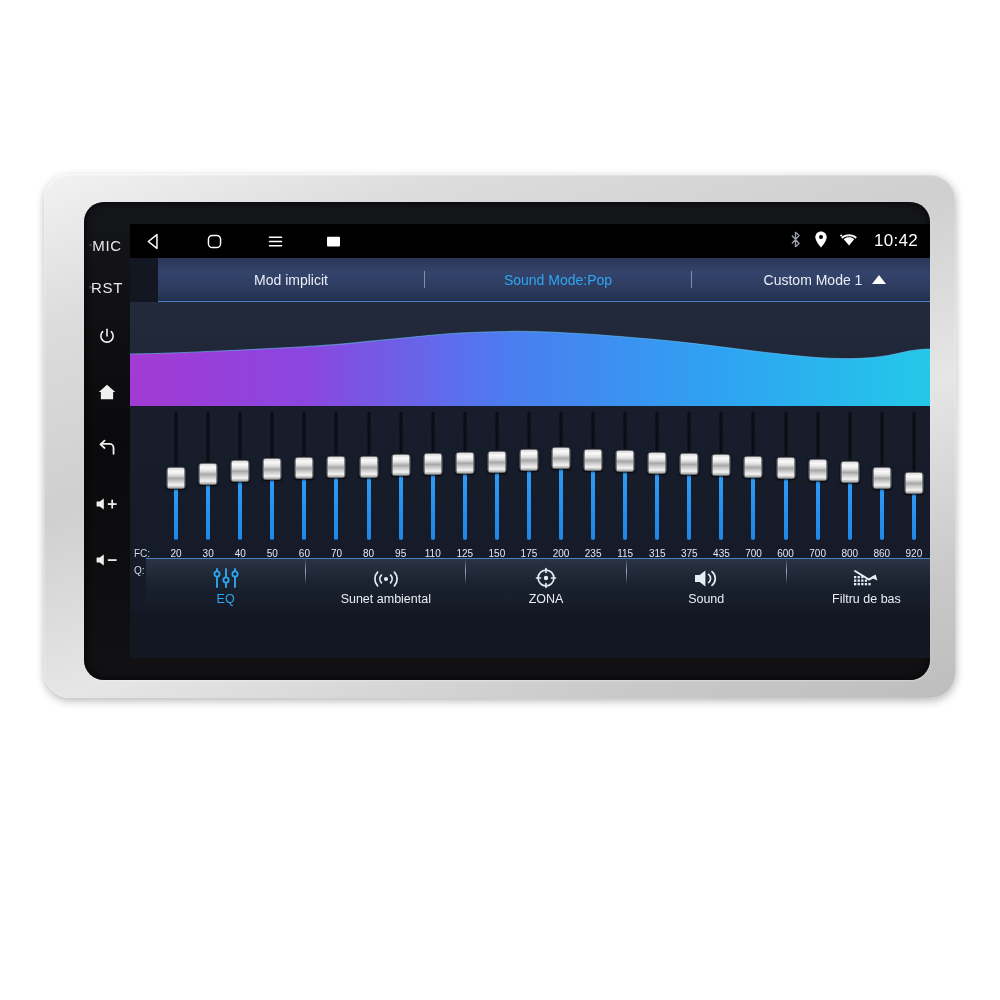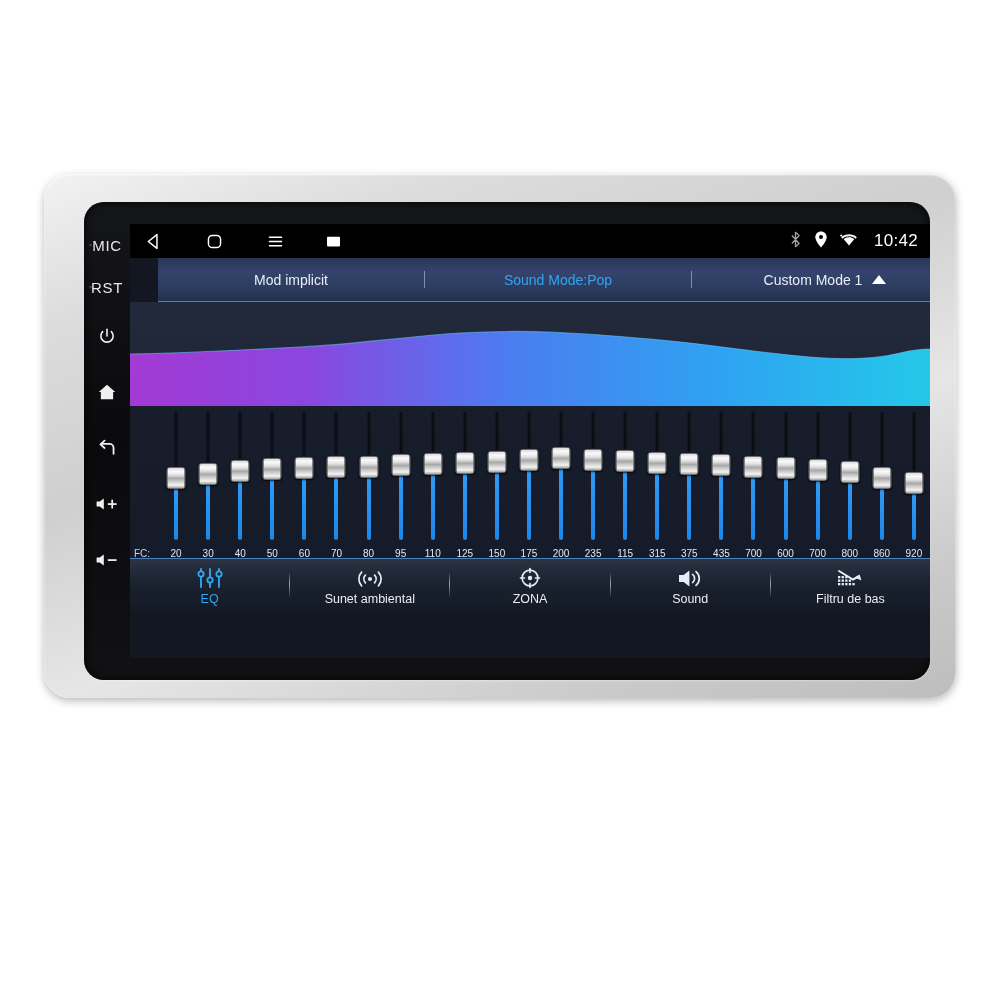--- a/index.html
+++ b/index.html
@@ -162,24 +162,24 @@
   .fcq-row { position: absolute; left: 30px; width: 770px; display: flex; justify-content: center; }
   .fcq-cell { flex: 1; text-align: center; }
   .q-val {
     display: inline-block;
     border-bottom: 1px solid #9fb0c9;
     padding: 0 1px; line-height: 12px;
   }
 
   
   #tabbar {
-    position: absolute; left: 0; bottom: 0; width: 100%; height: 53px;
+    position: absolute; left: 16px; bottom: 0; width: 100%; height: 53px;
     background: linear-gradient(180deg,#2b3444 0%,#1b2230 45%,#141a25 100%);
     border-top: 1px solid #4b7fc4;
-    display: flex; align-items: center;
+    display: flex; 
   }
   .tab {
     flex: 1; height: 53px;
     display: flex; flex-direction: column; align-items: center; justify-content: center;
     gap: 3px; color: #e8edf5; font-size: 12.5px;
     position: relative;
   }
   .tab.active { color: #2fa6f2; }
   .tab-sep {
     width: 1px; height: 26px;

